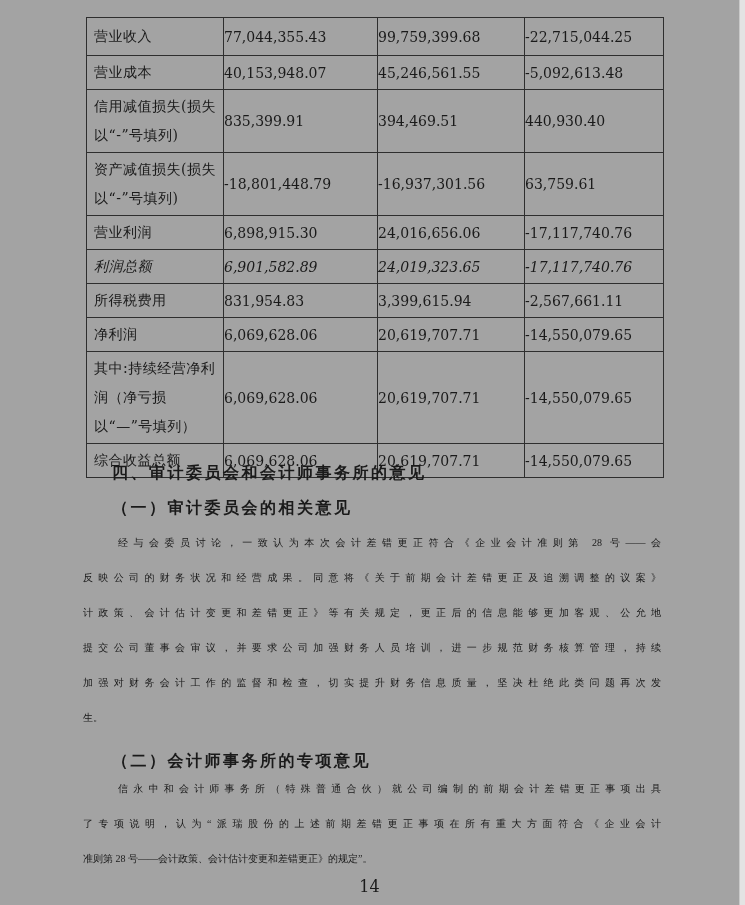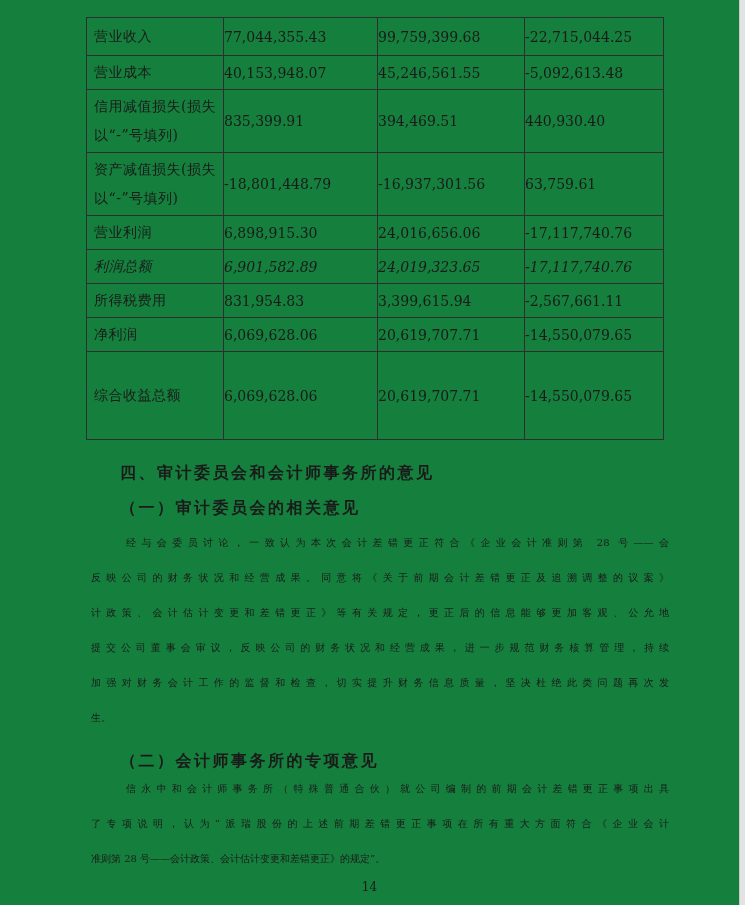--- a/index.html
+++ b/index.html
@@ -7,21 +7,21 @@
     width: 745px; height: 905px;
     background: #ffffff;
     font-family: "DejaVu Serif", "Liberation Serif", serif;
     color: #1a1a1a;
     overflow: hidden;
     position: relative;
   }
   .page {
     position: absolute; left: 0; top: 0;
     width: 739px; height: 905px;
-    background: #15803d;
+    background: #a3a3a3;
   }
   .edge-strip {
     position: absolute; right: 0; top: 0;
     width: 6px; height: 905px;
     background: #e3e3e3;
     border-left: 1px solid #c9c9c9;
   }
   
   table.fin {
     position: absolute; left: 86px; top: 17px;
@@ -50,21 +50,21 @@
   table.fin tr:nth-child(2)  { height: 33px; padding-left: 35px; }
   table.fin tr:nth-child(3)  { height: 58px; }
   table.fin tr:nth-child(4)  { height: 59px; }
   table.fin tr:nth-child(5)  { height: 32px; }
   table.fin tr:nth-child(6)  { height: 33px; font-style: italic; }
   table.fin tr:nth-child(7)  { height: 33px; }
   table.fin tr:nth-child(8)  { height: 32px; }
   table.fin tr:nth-child(9)  { height: 88px; }
   table.fin tr:nth-child(10) { height: 32px; }
   
-  .textcol { position: absolute; left: 91px; width: 578px; }
+  .textcol { position: absolute; left: 83px; width: 578px; font-family: Liberation Serif, serif; }
   .heading {
     font-weight: bold;
     font-size: 16px;
     line-height: 22px;
     letter-spacing: 2.5px;
     padding-left: 29px;
     white-space: nowrap;
   }
   #heading-main { top: 462px; }
   #subheading-1 { top: 497px; }
@@ -78,21 +78,21 @@
     text-align: justify;
     text-align-last: justify;
     white-space: nowrap;
   }
   .line.para-start { text-indent: 35px; }
   .line.para-end   { text-align-last: left; }
   .page-number {
     position: absolute; left: 0; top: 879px;
     width: 739px;
     text-align: center;
-    font-size: 12px;
+    font-size: 16px;
     line-height: 16px;
   }
 </style>
 </head>
 <body>
 
 <div class="page">
 
   <table class="fin">
     <colgroup>
@@ -144,37 +144,43 @@
           <td class="cell-num">3,399,615.94</td>
           <td class="cell-num">-2,567,661.11</td>
         </tr>
         <tr>
           <td class="cell-label">净利润</td>
           <td class="cell-num">6,069,628.06</td>
           <td class="cell-num">20,619,707.71</td>
           <td class="cell-num">-14,550,079.65</td>
         </tr>
         <tr>
+          <td class="cell-label">其中:持续经营净利润（净亏损以“—”号填列）</td>
+          <td class="cell-num">6,069,628.06</td>
+          <td class="cell-num">20,619,707.71</td>
+          <td class="cell-num">-14,550,079.65</td>
+        </tr>
+        <tr>
           <td class="cell-label">综合收益总额</td>
           <td class="cell-num">6,069,628.06</td>
           <td class="cell-num">20,619,707.71</td>
           <td class="cell-num">-14,550,079.65</td>
         </tr>
       </tbody>
   </table>
 
   <div class="textcol heading" id="heading-main">四、审计委员会和会计师事务所的意见</div>
 
   <div class="textcol heading" id="subheading-1">（一）审计委员会的相关意见</div>
 
   <div class="textcol" id="paragraph-1">
       <div class="line para-start">经与会委员讨论，一致认为本次会计差错更正符合《企业会计准则第 28 号——会</div>
       <div class="line">反映公司的财务状况和经营成果。同意将《关于前期会计差错更正及追溯调整的议案》</div>
       <div class="line">计政策、会计估计变更和差错更正》等有关规定，更正后的信息能够更加客观、公允地</div>
-      <div class="line">提交公司董事会审议，反映公司的财务状况和经营成果，进一步规范财务核算管理，持续</div>
+      <div class="line">提交公司董事会审议，并要求公司加强财务人员培训，进一步规范财务核算管理，持续</div>
       <div class="line">加强对财务会计工作的监督和检查，切实提升财务信息质量，坚决杜绝此类问题再次发</div>
       <div class="line para-end">生。</div>
     </div>
 
   <div class="textcol heading" id="subheading-2">（二）会计师事务所的专项意见</div>
 
   <div class="textcol" id="paragraph-2">
       <div class="line para-start">信永中和会计师事务所（特殊普通合伙）就公司编制的前期会计差错更正事项出具</div>
       <div class="line">了专项说明，认为“派瑞股份的上述前期差错更正事项在所有重大方面符合《企业会计</div>
       <div class="line para-end">准则第 28 号——会计政策、会计估计变更和差错更正》的规定”。</div>

